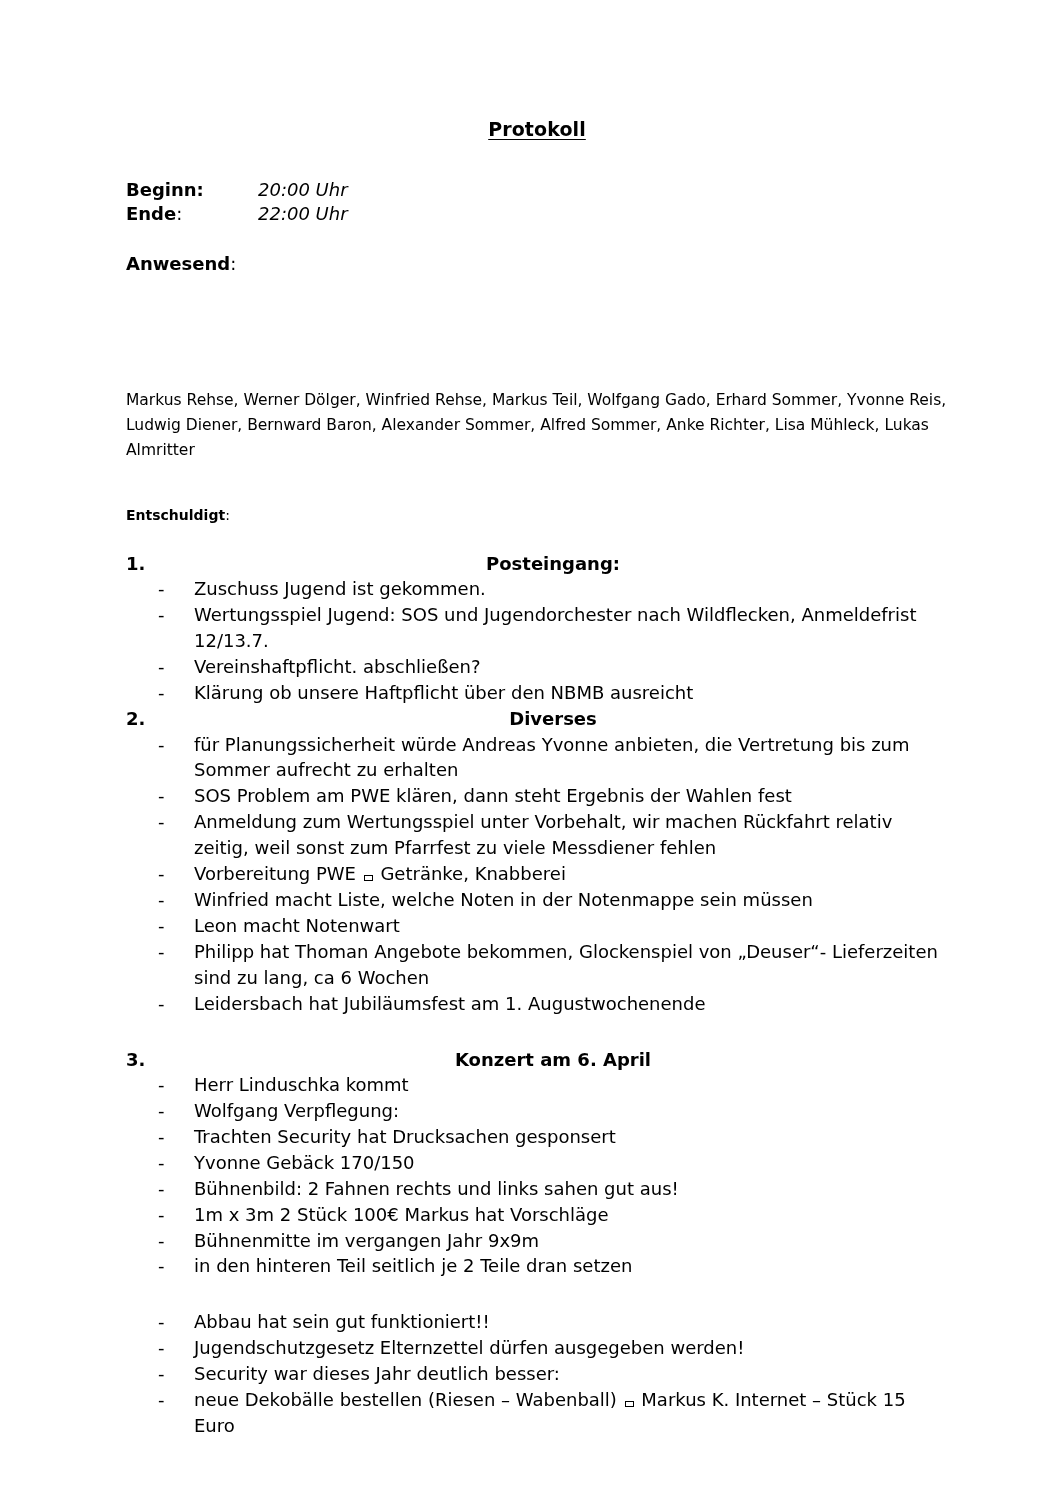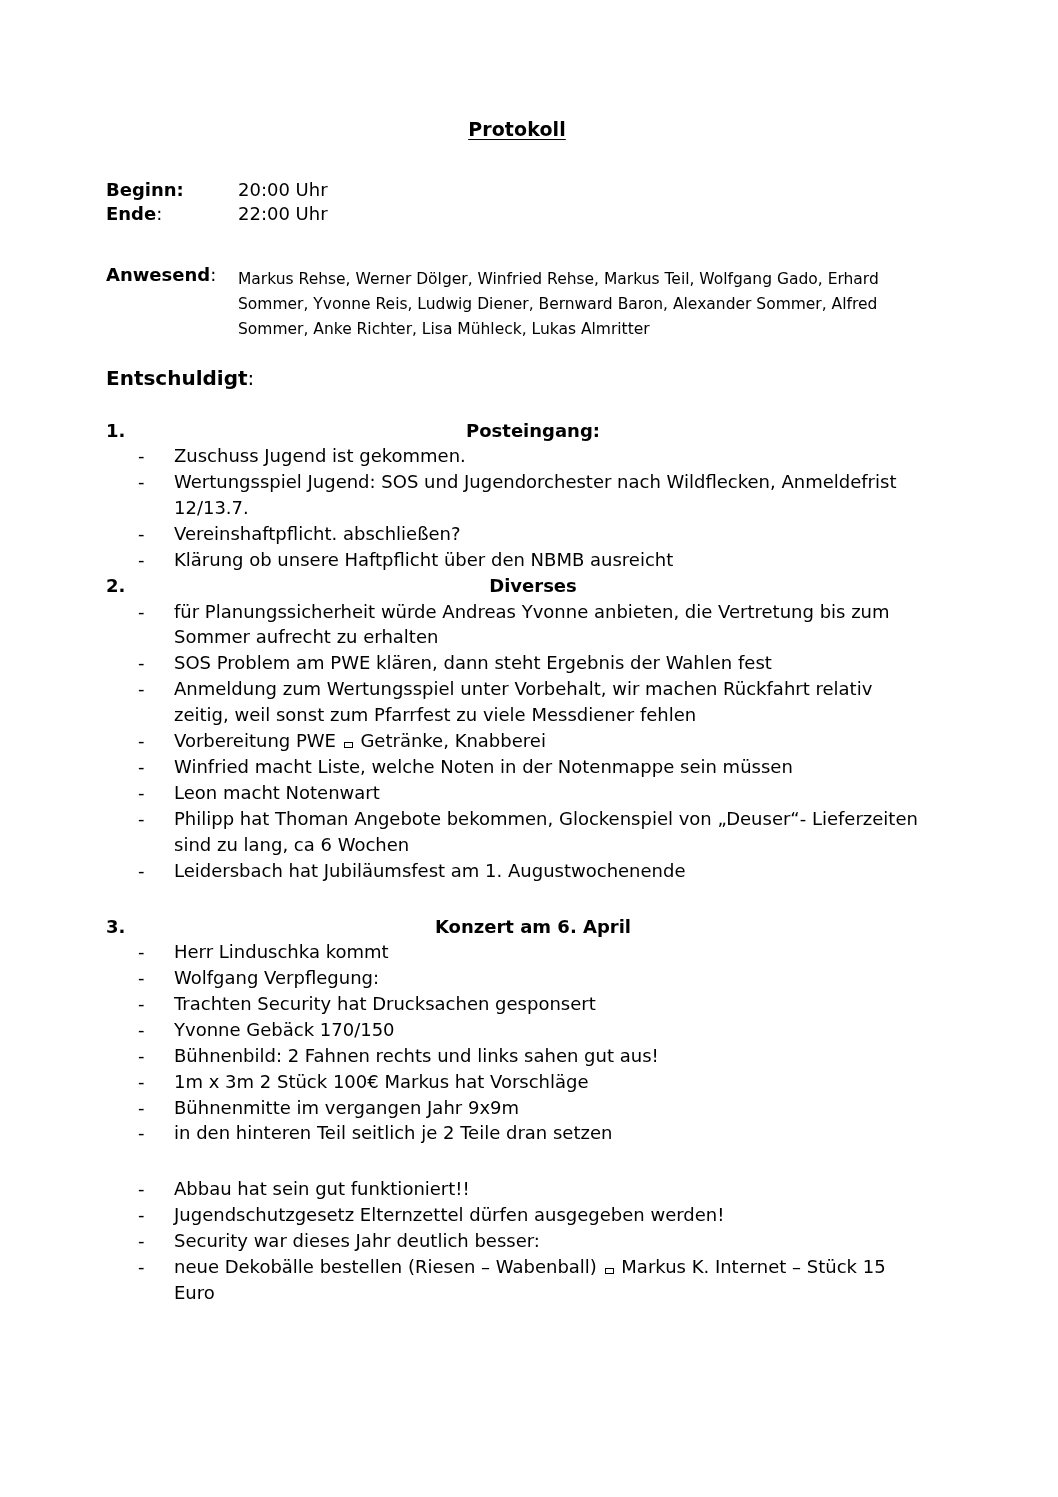--- a/index.html
+++ b/index.html
@@ -13,21 +13,21 @@
     width: 1058px;
     height: 1497px;
     margin: 0 auto;
     background: #ffffff;
     color: #000000;
     font-family: "DejaVu Sans", "Liberation Sans", sans-serif;
     overflow: hidden;
   }
   .body-area {
     position: absolute;
-    left: 106px;
+    left: 126px;
     top: 118px;
     width: 822px;
   }
 
   
   .doc-title {
     text-align: center;
     font-size: 19px;
     font-weight: bold;
     text-decoration: underline;
@@ -57,46 +57,48 @@
   .time-row .lbl {
     font-weight: bold;
     width: 132px;
     flex: 0 0 132px;
   }
   .time-row .lbl .thin-colon {
     font-weight: normal;
   }
   .time-row .val {
     font-weight: normal;
-  }
-  .times-block { margin-bottom: 37px; }
+    font-style: italic;
+  }
+  .times-block { margin-bottom: 26px; }
 
   
   .attend-row {
     display: flex;
     font-size: 18px;
-    margin-bottom: 24px;
+    margin-bottom: 44px;
+    flex-direction: column;
   }
   .attend-row .lbl {
     font-weight: bold;
     width: 132px;
     flex: 0 0 132px;
     font-size: 18px;
   }
   .attend-row .lbl .thin-colon { font-weight: normal; }
   .attend-row .names {
     flex: 1 1 auto;
     font-size: 15.5px;
     line-height: 1.62;
     font-weight: normal;
     padding-top: 3px;
   }
 
   .excused {
-    font-size: 20px;
+    font-size: 14px;
     font-weight: bold;
     margin-bottom: 28px;
   }
   .excused .thin-colon { font-weight: normal; }
 
   
   .section { margin-bottom: 0; }
   .section-title {
     font-size: 18px;
     font-weight: bold;

